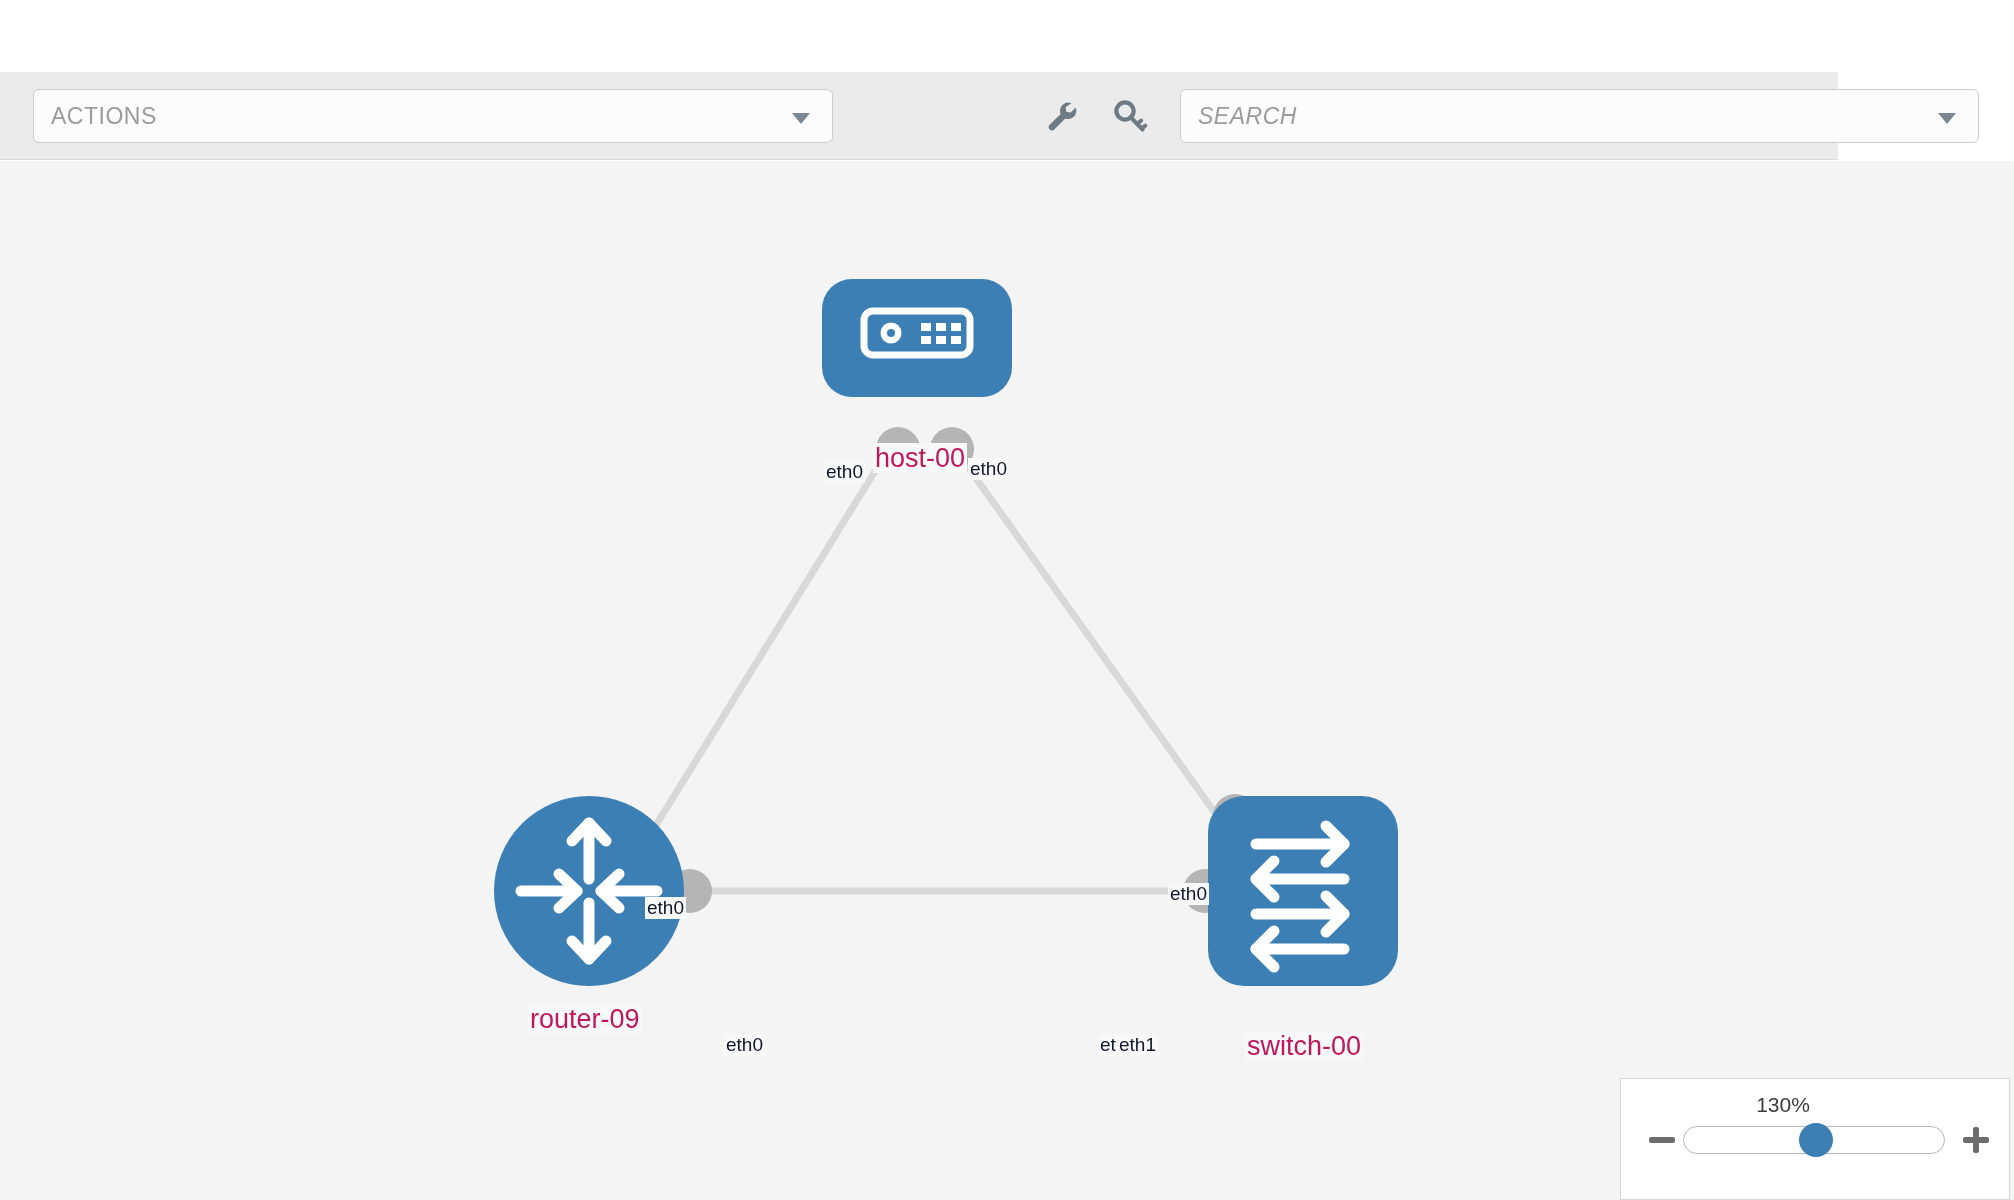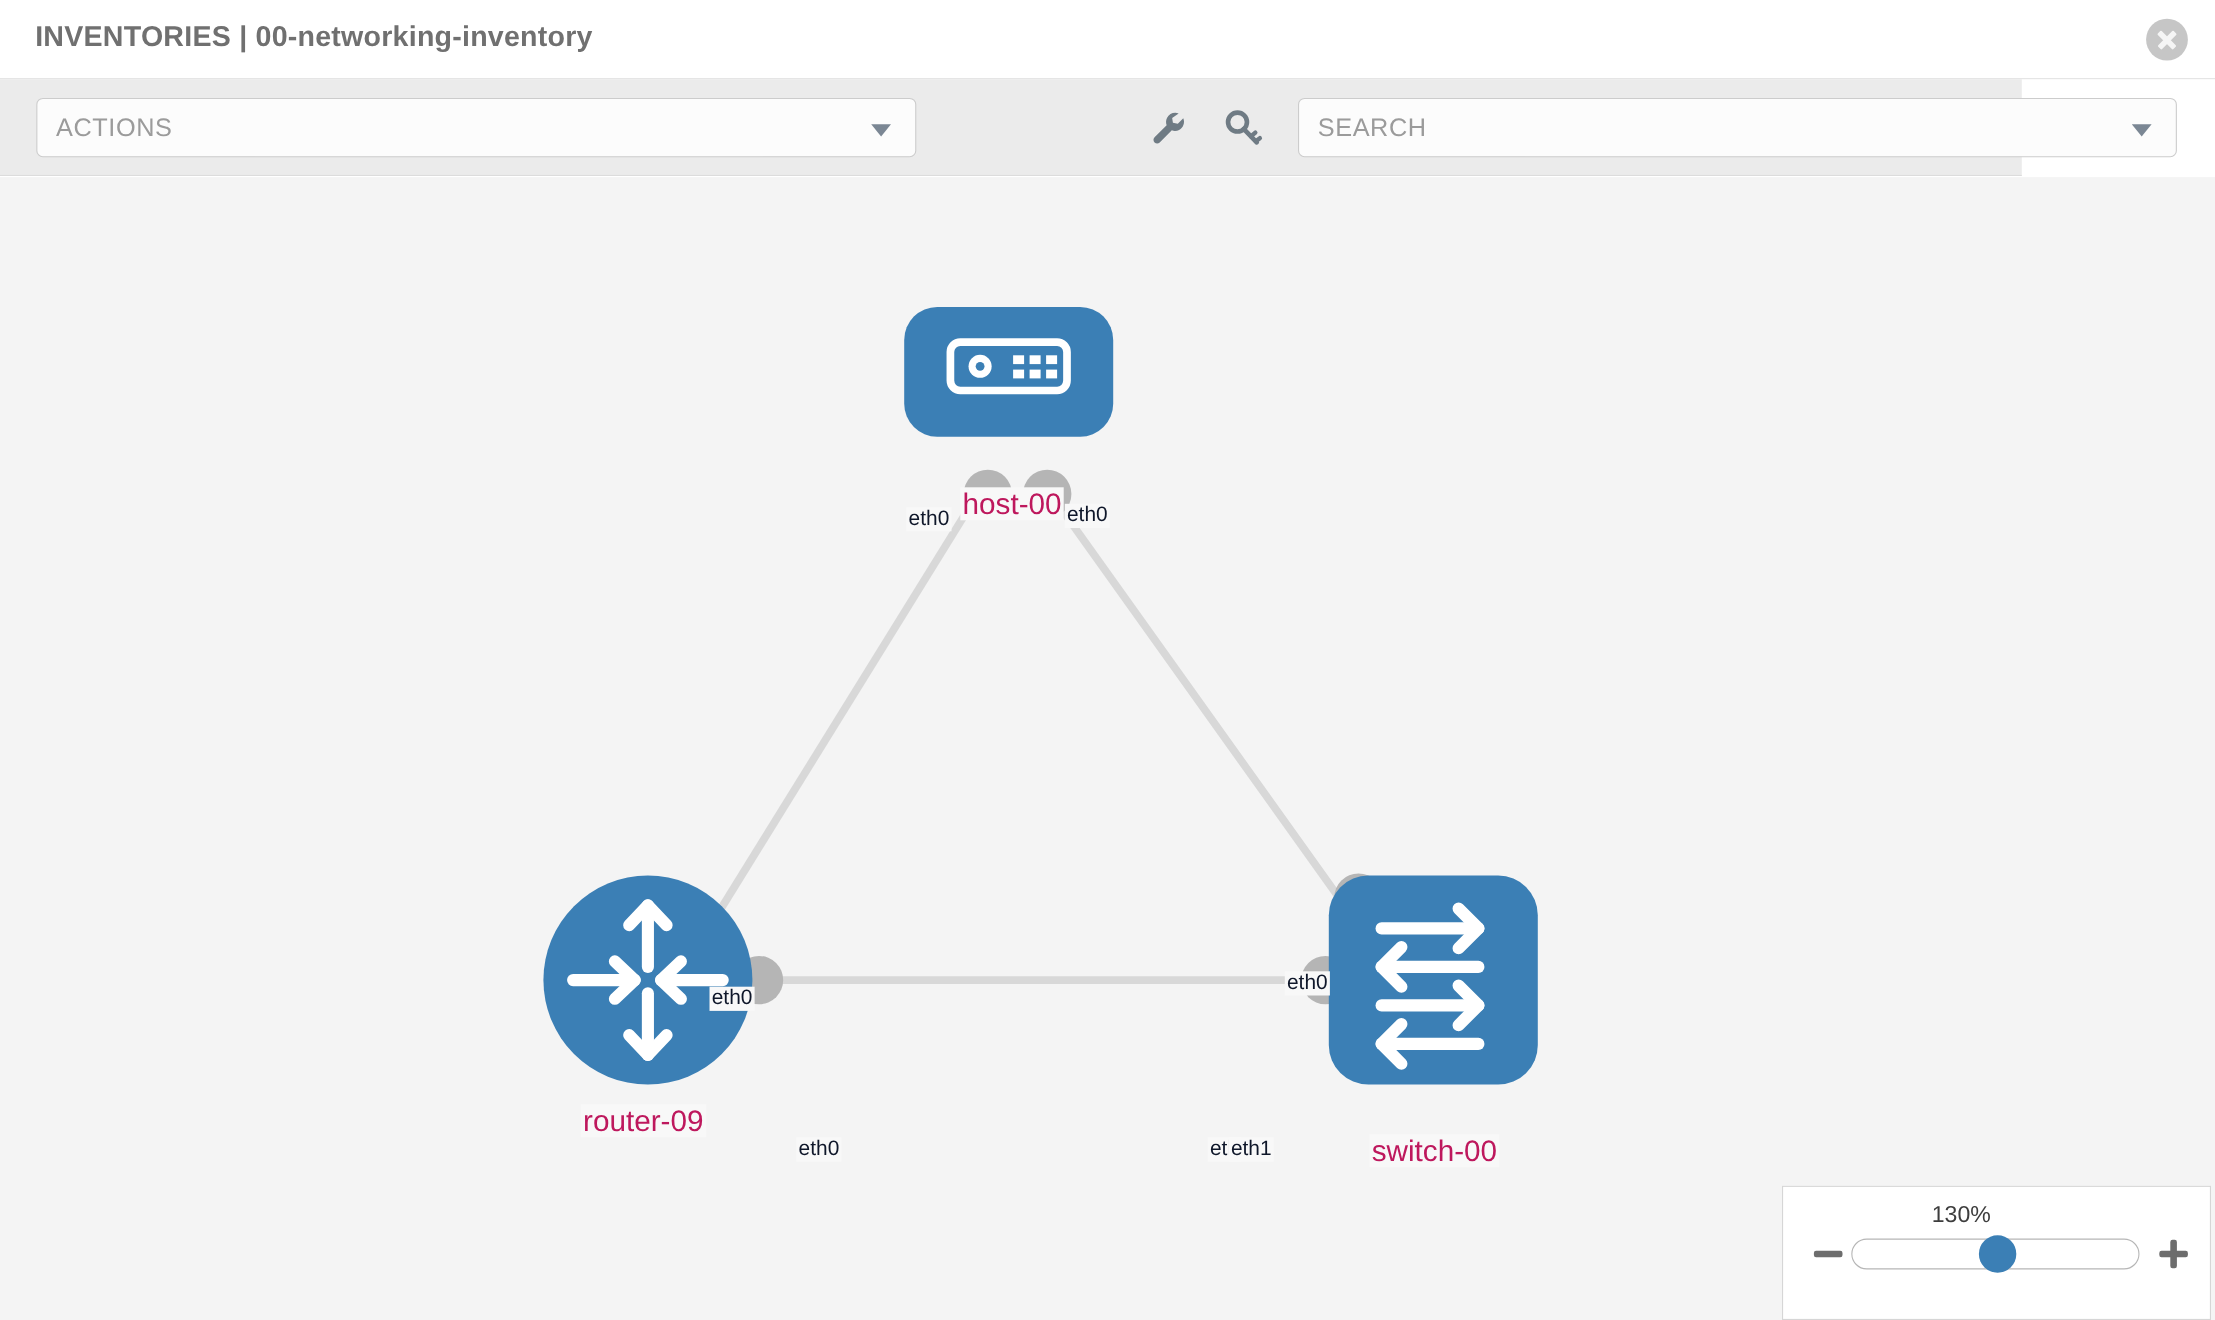--- a/index.html
+++ b/index.html
@@ -115,20 +115,21 @@
   .search-box {
     position: absolute;
     left: 1180px;
     top: 17px;
     width: 799px;
     height: 54px;
     background: #fcfcfc;
     border: 1px solid #cccccc;
     border-radius: 6px;
     cursor: text;
+    font-style: italic;
   }
   .search-box .sel-label {
     position: absolute;
     left: 17px;
     top: 13px;
     font-size: 23px;
     color: #9b9b9b;
     letter-spacing: 0.5px;
   }
 
@@ -227,24 +228,20 @@
     border-radius: 50%;
     background: #3b7fb5;
     cursor: grab;
   }
 </style>
 </head>
 <body>
 
 <div id="app">
 
-  <div class="header">
-    <div class="page-title">INVENTORIES | 00-networking-inventory</div>
-    <button class="close-btn" aria-label="close"></button>
-  </div>
 
   <div class="toolbar">
 
     <div class="select-box">
       <span class="sel-label">ACTIONS</span>
       <span class="caret"></span>
     </div>
 
     <div class="icon-btn wrench-btn">
       <svg width="42" height="42" viewBox="0 0 42 42">

